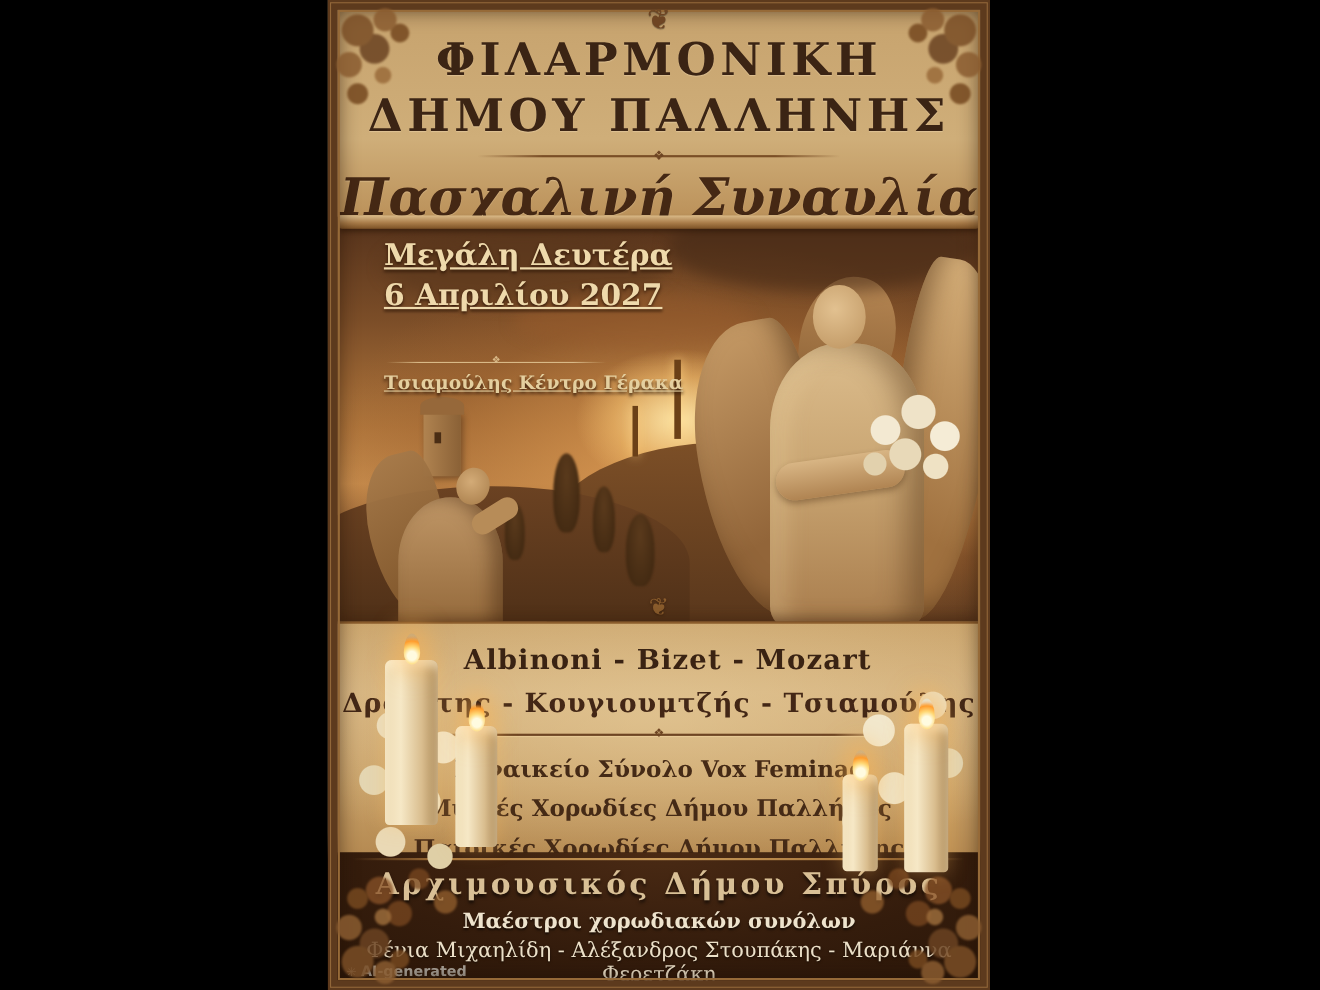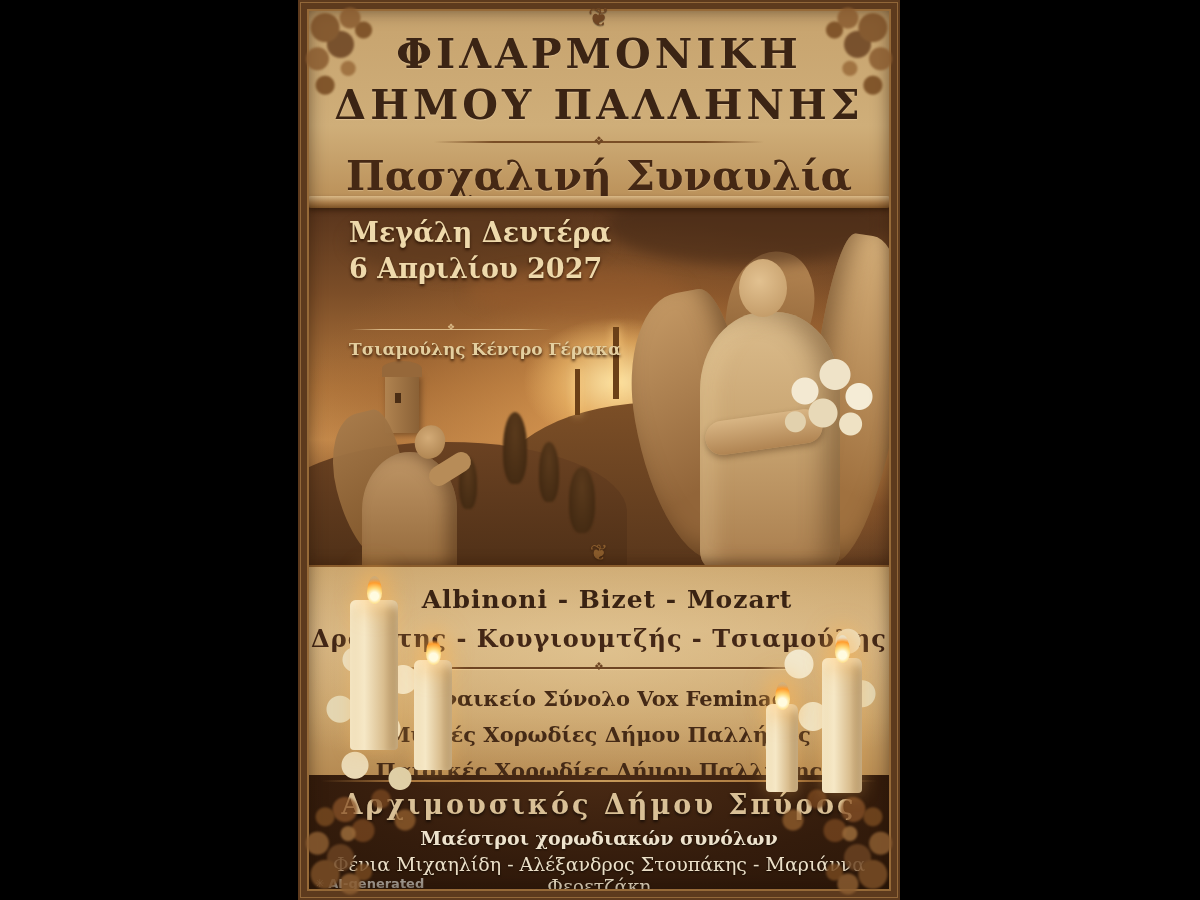--- a/index.html
+++ b/index.html
@@ -32,21 +32,21 @@
   
   .header{position:absolute;left:10px;right:10px;top:12px;height:234px;text-align:center;z-index:20;}
   .title1{margin-top:18px;font-size:41px;font-weight:bold;letter-spacing:4px;color:#3b2414;
           text-shadow:0 1px 1px rgba(255,235,200,.35);}
   .title2{margin-top:3px;font-size:41px;font-weight:bold;letter-spacing:4px;color:#3b2414;
           text-shadow:0 1px 1px rgba(255,235,200,.35);}
   .hdr-div{position:relative;margin:9px auto 0;width:330px;height:8px;}
   .hdr-div .line{position:absolute;top:3px;left:0;right:0;height:2px;
                  background:linear-gradient(90deg,transparent,#7a4e26 18%,#7a4e26 82%,transparent);}
   .hdr-div .gem{position:absolute;top:-4px;left:50%;transform:translateX(-50%);font-size:12px;color:#6e4523;}
-  .subtitle{margin-top:6px;font-size:41px;font-weight:bold;color:#46281565;
+  .subtitle{margin-top:6px;font-size:47px;font-weight:bold;font-style:italic;color:#46281565;
             color:#452814;text-shadow:0 1px 1px rgba(255,235,200,.3);}
   .beam{position:absolute;left:0;right:0;top:184px;height:12px;border-radius:3px;
         background:linear-gradient(180deg,#d9b987,#a97c49 55%,#7c5226);
         box-shadow:0 3px 5px rgba(40,20,5,.55);}
   
   .scene{position:absolute;left:9px;right:9px;top:197px;height:368px;overflow:hidden;z-index:5;
     background:
       radial-gradient(130px 90px at 310px 185px, rgba(255,233,170,.95), rgba(244,193,112,.55) 45%, transparent 72%),
       radial-gradient(420px 260px at 320px 230px, rgba(222,156,83,.8), rgba(160,100,48,.4) 55%, transparent 80%),
       linear-gradient(180deg,#55321b 0%,#7c4e28 26%,#b0763c 52%,#c98e4e 66%,#7c4e28 84%,#5d3a1f 100%);}
@@ -91,21 +91,21 @@
          background:linear-gradient(160deg,#a87c4c,#7c5226);border-radius:70% 30% 40% 60%/60% 40% 30% 70%;
          transform:rotate(-14deg);opacity:.95;}
   .pangel-body{position:absolute;left:55px;top:255px;width:95px;height:130px;
          background:linear-gradient(180deg,#c09767,#8f6436);border-radius:50% 50% 30% 30%/45% 45% 10% 10%;
          box-shadow:inset -10px 0 16px rgba(70,40,15,.5);}
   .pangel-head{position:absolute;left:108px;top:228px;width:30px;height:34px;
          background:radial-gradient(circle at 40% 40%,#d3ab77,#a67b48);border-radius:50%;transform:rotate(18deg);}
   .pangel-arms{position:absolute;left:120px;top:262px;width:46px;height:20px;
          background:#b78c58;border-radius:10px;transform:rotate(-32deg);}
   
-  .ev{position:absolute;left:42px;color:#eed9ab;text-shadow:0 2px 3px rgba(40,18,4,.85);white-space:nowrap;z-index:15;}
+  .ev{position:absolute;left:42px;color:#eed9ab;text-shadow:0 2px 3px rgba(40,18,4,.85);white-space:nowrap;z-index:15;text-decoration:underline;}
   .ev.day{top:20px;font-size:27px;font-weight:bold;}
   .ev.date{top:56px;font-size:27px;font-weight:bold;}
   .ev.time{top:92px;font-size:27px;font-weight:bold;}
   .ev-div{position:absolute;left:44px;top:130px;width:200px;height:6px;z-index:15;}
   .ev-div .line{position:absolute;top:2px;left:0;right:0;height:1px;background:linear-gradient(90deg,transparent,#d9b987 15%,#d9b987 85%,transparent);}
   .ev-div .gem{position:absolute;top:-5px;left:50%;transform:translateX(-50%);font-size:9px;color:#d9b987;}
   .ev.venue{top:142px;font-size:17px;font-weight:bold;color:#e4cf9f;}
   .panel-crest{position:absolute;left:50%;bottom:0;transform:translateX(-50%);font-size:22px;color:#8a5c2c;
                text-shadow:0 1px 2px rgba(40,20,5,.5);z-index:16;}
   

